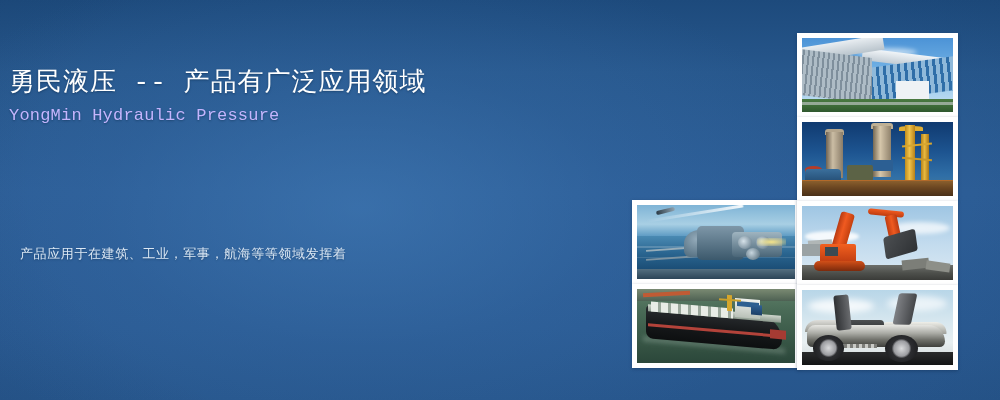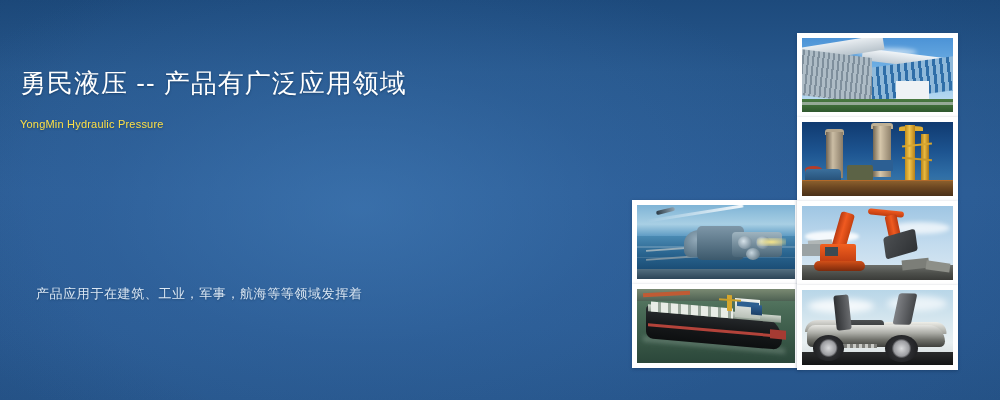--- a/index.html
+++ b/index.html
@@ -33,48 +33,48 @@
   }
   #bg-vignette {
     position: absolute;
     inset: 0;
     background: radial-gradient(ellipse 900px 520px at 50% 45%, rgba(0,0,0,0) 52%, rgba(10,38,70,0.22) 100%);
   }
 
   
   #copy {
     position: absolute;
-    left: 20px;
+    left: 9px;
     top: 66px;
     width: 560px;
+    font-family: Liberation Mono, monospace;
   }
   #title-cn {
     font-size: 26px;
     line-height: 34px;
     color: #ffffff;
     letter-spacing: 1px;
     white-space: nowrap;
     text-shadow: 0 1px 2px rgba(10,40,72,0.55);
   }
   #title-en {
-    margin-top: 13px;
-    font-size: 11px;
+    margin-top: 5px;
+    font-size: 17px;
     line-height: 22px;
-    color: #fde047;
+    color: #c4b5fd;
     letter-spacing: 0.2px;
     white-space: nowrap;
     text-shadow: 0 1px 2px rgba(10,40,72,0.45);
   }
 
   #desc {
     position: absolute;
-    left: 36px;
+    left: 20px;
     top: 238px;
     width: 520px;
-    margin-top: 40px;
   }
   #desc .line {
     font-size: 13px;
     line-height: 31px;
     color: #dce8f4;
     letter-spacing: 0.6px;
     white-space: nowrap;
     text-shadow: 0 1px 2px rgba(10,40,72,0.40);
   }
 

